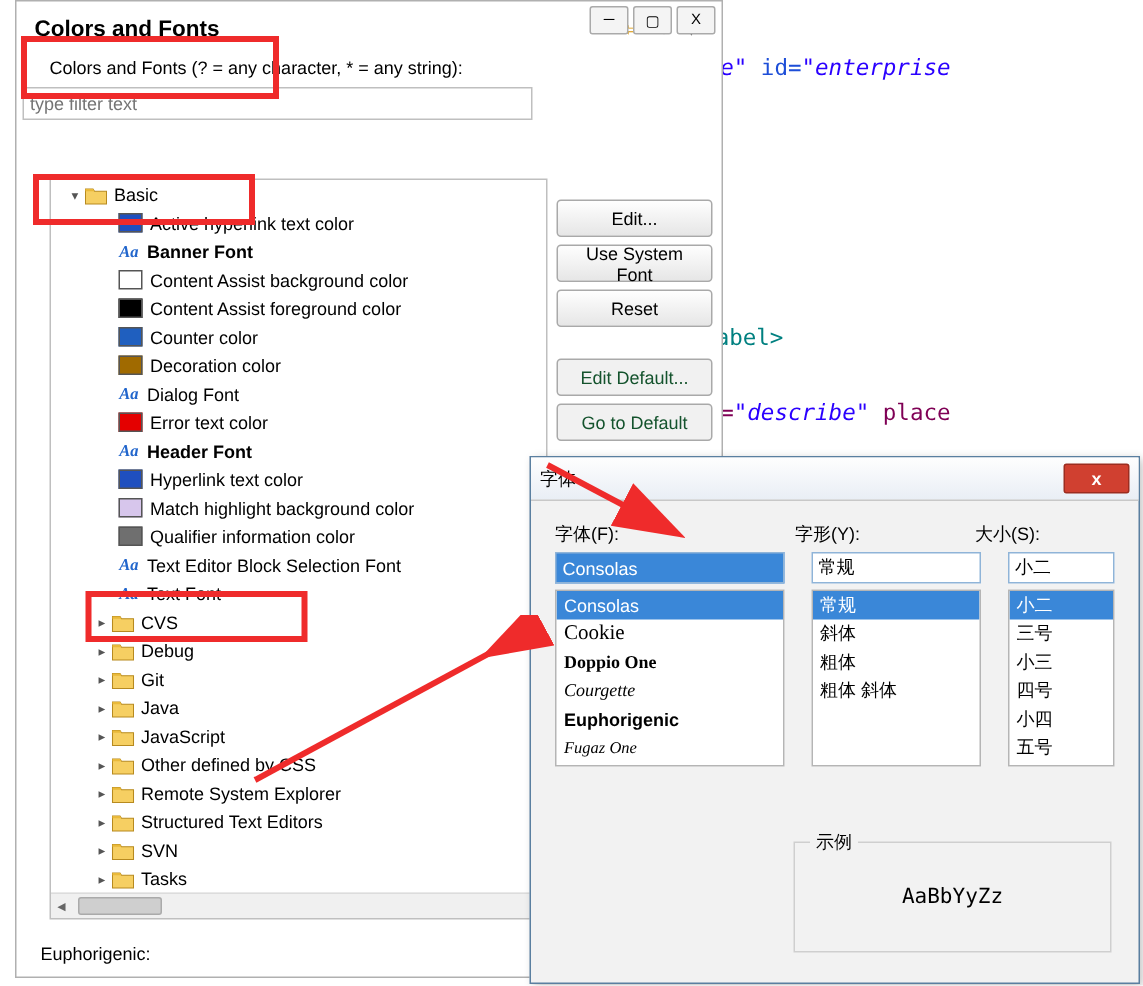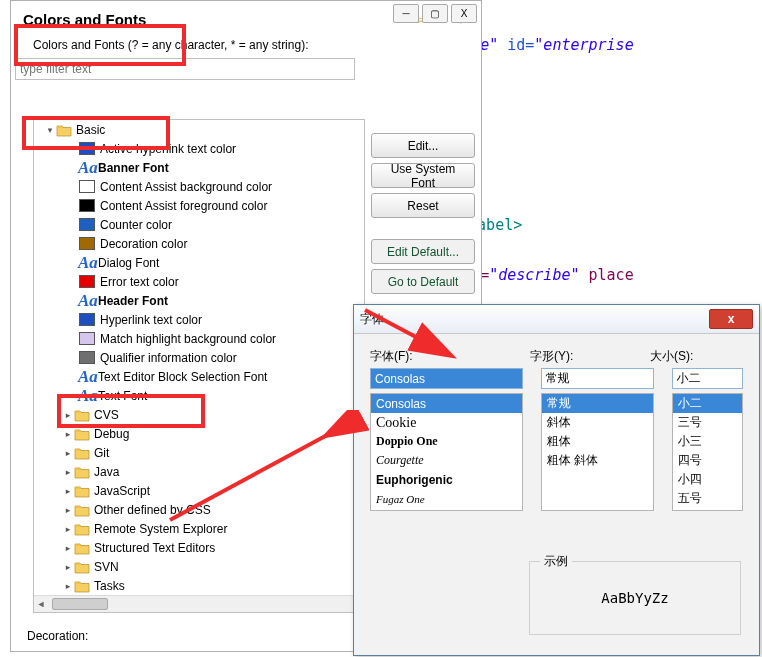--- a/index.html
+++ b/index.html
@@ -26,21 +26,21 @@
   .tree-box{position:absolute;left:22px;top:118px;width:330px;height:492px;border:1px solid #bfbfbf;overflow:hidden}
   .tree-inner{position:absolute;left:0;top:0;right:0;bottom:16px;overflow:hidden}
   .tree-hscroll{position:absolute;left:0;right:0;bottom:0;height:16px;background:#f0f0f0;border-top:1px solid #dcdcdc;display:flex;align-items:center}
   .tree-hscroll .thumb{width:54px;height:10px;background:#cfcfcf;border:1px solid #aaa;border-radius:2px;margin-left:4px}
   .tree-hscroll .arrow{width:14px;height:14px;display:flex;align-items:center;justify-content:center;color:#666;font-size:9px}
   .node{display:flex;align-items:center;height:19px;padding-left:6px;white-space:nowrap}
   .exp{width:12px;display:inline-flex;justify-content:center;color:#555;font-size:9px}
   .folder-ico{width:16px;height:14px;margin-right:4px;display:inline-flex;align-items:center;justify-content:center}
   .folder-ico svg{display:block}
   .swatch{width:14px;height:11px;margin:0 5px 0 1px;border:1px solid #555;flex:0 0 auto}
-  .aa{width:16px;margin-right:4px;font-weight:bold;font-style:italic;color:#2266cc;font-family:"Times New Roman",serif;font-size:17px;text-align:center}
+  .aa{width:16px;margin-right:4px;font-weight:bold;font-style:italic;color:#2266cc;font-family:"Times New Roman",serif;font-size:11px;text-align:center}
   .lvl1{padding-left:10px}
   .lvl2{padding-left:44px}
   .lvl1c{padding-left:28px}
   .bold{font-weight:bold}
   .desc{position:absolute;left:16px;bottom:8px}
 
   
   .btn-col{position:absolute;left:360px;top:132px;width:104px;display:flex;flex-direction:column;gap:5px}
   .btn-col2{position:absolute;left:360px;top:238px;width:104px;display:flex;flex-direction:column;gap:5px}
   .wbtn{height:25px;border:1px solid #a9a9a9;border-radius:3px;background:linear-gradient(#fefefe,#e6e6e6);display:flex;align-items:center;justify-content:center;font-size:12px;cursor:pointer;font-family:inherit}
@@ -292,21 +292,21 @@
     <div class="btn-col">
       <button class="wbtn">Edit...</button>
       <button class="wbtn">Use System Font</button>
       <button class="wbtn">Reset</button>
     </div>
     <div class="btn-col2">
       <button class="wbtn disabled">Edit Default...</button>
       <button class="wbtn disabled">Go to Default</button>
     </div>
 
-    <div class="desc">Decoration:</div>
+    <div class="desc">Euphorigenic:</div>
   </div>
 
   <div class="fontdlg">
     <div class="titlebar">
       <span class="ttl">字体</span>
       <span class="close">x</span>
     </div>
     <div class="body">
       <div class="col-lbl">
         <div>字体(F):</div>

